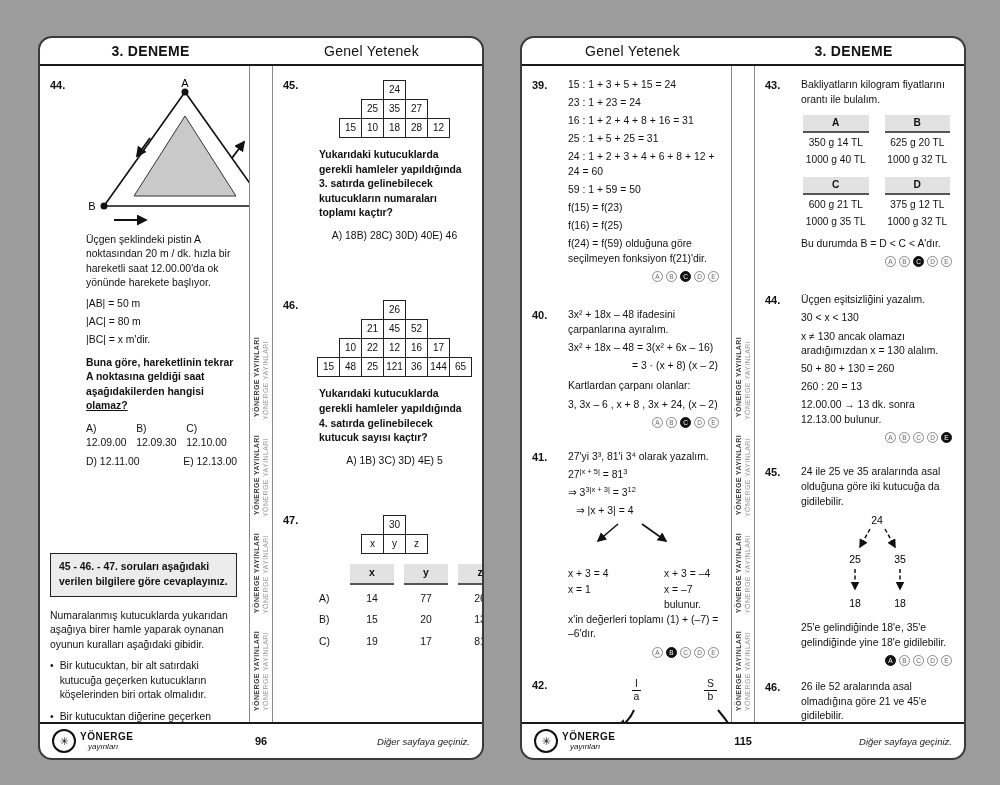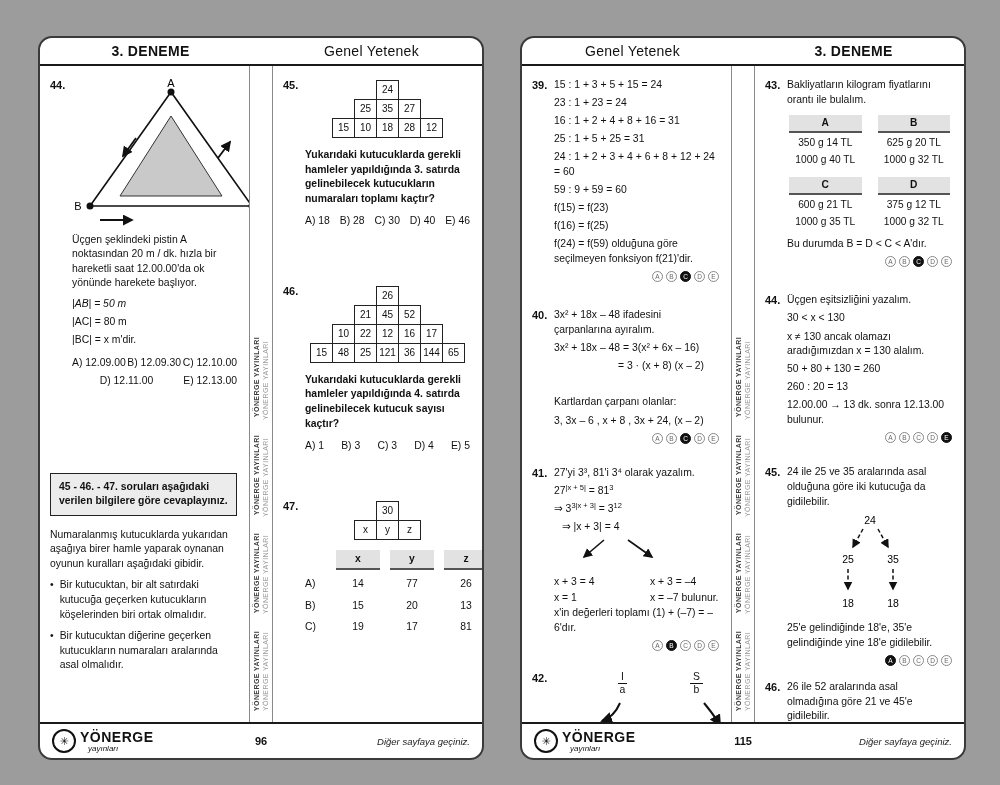--- a/index.html
+++ b/index.html
@@ -20,32 +20,32 @@
   .vtext{writing-mode:vertical-rl;transform:rotate(180deg);font-size:7px;letter-spacing:.4px;white-space:nowrap;}
   .vtext span{margin:9px 0;}
   .vtext.strong{font-weight:bold;color:#3c3c3c;}
   .vtext.light{color:#9a9a9a;}
 
   .pfoot{height:34px;flex:none;border-top:2px solid #1a1a1a;display:flex;align-items:center;padding:0 12px;}
   .foot-left{flex:1;display:flex;align-items:center;gap:4px;}
   .logo-circle{width:20px;height:20px;border:2px solid #111;border-radius:50%;display:flex;
     align-items:center;justify-content:center;font-size:11px;flex:none;}
   .logo-text{display:flex;flex-direction:column;line-height:1;}
-  .logo-top{font-weight:bold;font-size:14px;letter-spacing:.5px;}
+  .logo-top{font-weight:bold;font-size:10px;letter-spacing:.5px;}
   .logo-bottom{font-size:8px;font-style:italic;margin-top:1px;margin-left:8px;}
   .pagenum{flex:none;font-size:11px;font-weight:bold;}
   .foot-right{flex:1;text-align:right;font-style:italic;font-size:9.5px;color:#222;}
 
-  .q{display:flex;gap:0;}
+  .q{display:flex;gap:14px;}
   .qnum{font-weight:bold;font-size:11px;flex:none;width:22px;}
   .qbody{flex:1;min-width:0;}
   .stem{font-weight:bold;margin-top:8px;}
   .u{text-decoration:underline;}
-  .opts{display:flex;justify-content:space-between;margin-top:8px;}
-  .opts-center{display:flex;justify-content:flex-end;gap:30px;margin-top:4px;}
+  .opts{display:flex;justify-content:center;margin-top:8px;}
+  .opts-center{display:flex;justify-content:space-between;gap:30px;margin-top:4px;}
   .ln{margin-bottom:3.5px;}
 
   .pyr{display:flex;flex-direction:column;align-items:center;margin:2px 0 10px;}
   .pyr-row{display:flex;}
   .pyr-row + .pyr-row{margin-top:-1px;}
   .cell{min-width:23px;height:20px;border:1px solid #222;display:flex;align-items:center;
     justify-content:center;font-size:10px;padding:0 2px;background:#fff;box-sizing:border-box;}
   .cell + .cell{margin-left:-1px;}
 
   .inst{border:1px solid #222;background:#ececec;padding:6px 8px;font-weight:bold;margin:84px 0 12px 0;}
@@ -63,21 +63,21 @@
   .td{text-align:center;}
 
   .ptables{display:grid;grid-template-columns:1fr 1fr;gap:10px 16px;margin:8px 2px;}
   .ptable{font-size:10.2px;text-align:center;}
   .ptable .hdr{background:#e2e2e2;border-bottom:2px solid #555;font-weight:bold;padding:1px 0;margin-bottom:3px;}
   .ptable .rw{margin-top:2px;}
 
   .sup{font-size:7.5px;vertical-align:super;line-height:0;}
   .frac{display:inline-flex;flex-direction:column;align-items:center;line-height:1.15;vertical-align:middle;}
   .frac .fn{border-bottom:1px solid #111;padding:0 3px;text-align:center;}
-  .cases{display:grid;grid-template-columns:96px auto;row-gap:2px;margin-top:8px;}
+  .cases{display:grid;grid-template-columns:96px auto;row-gap:2px;margin-top:16px;}
   .q42fig{position:relative;height:96px;}
   .q42abs{position:absolute;}
   svg text{font-family:"Liberation Sans","DejaVu Sans",sans-serif;}
   .mb26{margin-bottom:26px;} .mb22{margin-bottom:22px;} .mb20{margin-bottom:20px;}
   .mb45{margin-bottom:45px;} .mb55{margin-bottom:55px;} .mb14{margin-bottom:14px;}
 </style>
 </head>
 <body>
 
 <svg width="0" height="0" style="position:absolute">
@@ -107,23 +107,24 @@
             <circle cx="18" cy="128" r="3.5" fill="#111"></circle>
             <circle cx="180" cy="128" r="3.5" fill="#111"></circle>
             <line x1="64" y1="60" x2="51" y2="78" stroke="#111" stroke-width="1.8" marker-end="url(#arr)"></line>
             <line x1="146" y1="80" x2="158" y2="64" stroke="#111" stroke-width="1.8" marker-end="url(#arr)"></line>
             <line x1="28" y1="142" x2="60" y2="142" stroke="#111" stroke-width="1.8" marker-end="url(#arr)"></line>
             <text x="99" y="9" font-size="11" text-anchor="middle">A</text>
             <text x="6" y="132" font-size="11" text-anchor="middle">B</text>
             <text x="192" y="132" font-size="11" text-anchor="middle">C</text>
           </svg>
           <div class="ln">Üçgen şeklindeki pistin A noktasından 20 m / dk. hızla bir hareketli saat 12.00.00'da ok yönünde harekete başlıyor.</div>
-          <div class="ln" style="margin-top:6px;font-style:italic;">|AB| = 50 m</div>
+          <div class="ln" style="margin-top:6px;">|AB| = 50 m</div>
           <div class="ln">|AC| = 80 m</div>
           <div class="ln">|BC| = x m'dir.</div>
+          <div class="stem"><span>Buna göre, hareketlinin tekrar A noktasına geldiği saat aşağıdakilerden hangisi </span><span class="u">olamaz?</span></div>
           <div class="opts">
             <span>A) 12.09.00</span>
             <span>B) 12.09.30</span>
             <span>C) 12.10.00</span>
           </div>
           <div class="opts-center">
             <span>D) 12.11.00</span>
             <span>E) 12.13.00</span>
           </div>
         </div>
@@ -288,41 +289,41 @@
 
     <div class="col">
       <div class="q mb26">
         <div class="qnum">39.</div>
         <div class="qbody">
           <div class="ln">15 : 1 + 3 + 5 + 15 = 24</div>
           <div class="ln">23 : 1 + 23 = 24</div>
           <div class="ln">16 : 1 + 2 + 4 + 8 + 16 = 31</div>
           <div class="ln">25 : 1 + 5 + 25 = 31</div>
           <div class="ln">24 : 1 + 2 + 3 + 4 + 6 + 8 + 12 + 24 = 60</div>
-          <div class="ln">59 : 9 + 59 = 60</div>
+          <div class="ln">59 : 1 + 59 = 50</div>
           <div class="ln">f(15) = f(23)</div>
           <div class="ln">f(16) = f(25)</div>
           <div class="ln">f(24) = f(59) olduğuna göre seçilmeyen fonksiyon f(21)'dir.</div>
           <div class="ans">
             <span class="ans-c">A</span>
             <span class="ans-c">B</span>
             <span class="ans-c filled">C</span>
             <span class="ans-c">D</span>
             <span class="ans-c">E</span>
           </div>
         </div>
       </div>
 
       <div class="q mb22">
         <div class="qnum">40.</div>
         <div class="qbody">
           <div class="ln">3x² + 18x – 48 ifadesini çarpanlarına ayıralım.</div>
           <div class="ln">3x² + 18x – 48 = 3(x² + 6x – 16)</div>
           <div class="ln" style="margin-left:64px;">= 3 · (x + 8) (x – 2)</div>
-          <div class="ln" style="margin-top:22px;">Kartlardan çarpanı olanlar:</div>
+          <div class="ln" style="margin-top:6px;">Kartlardan çarpanı olanlar:</div>
           <div class="ln">3, 3x – 6 , x + 8 , 3x + 24, (x – 2)</div>
           <div class="ans">
             <span class="ans-c">A</span>
             <span class="ans-c">B</span>
             <span class="ans-c filled">C</span>
             <span class="ans-c">D</span>
             <span class="ans-c">E</span>
           </div>
         </div>
       </div>

